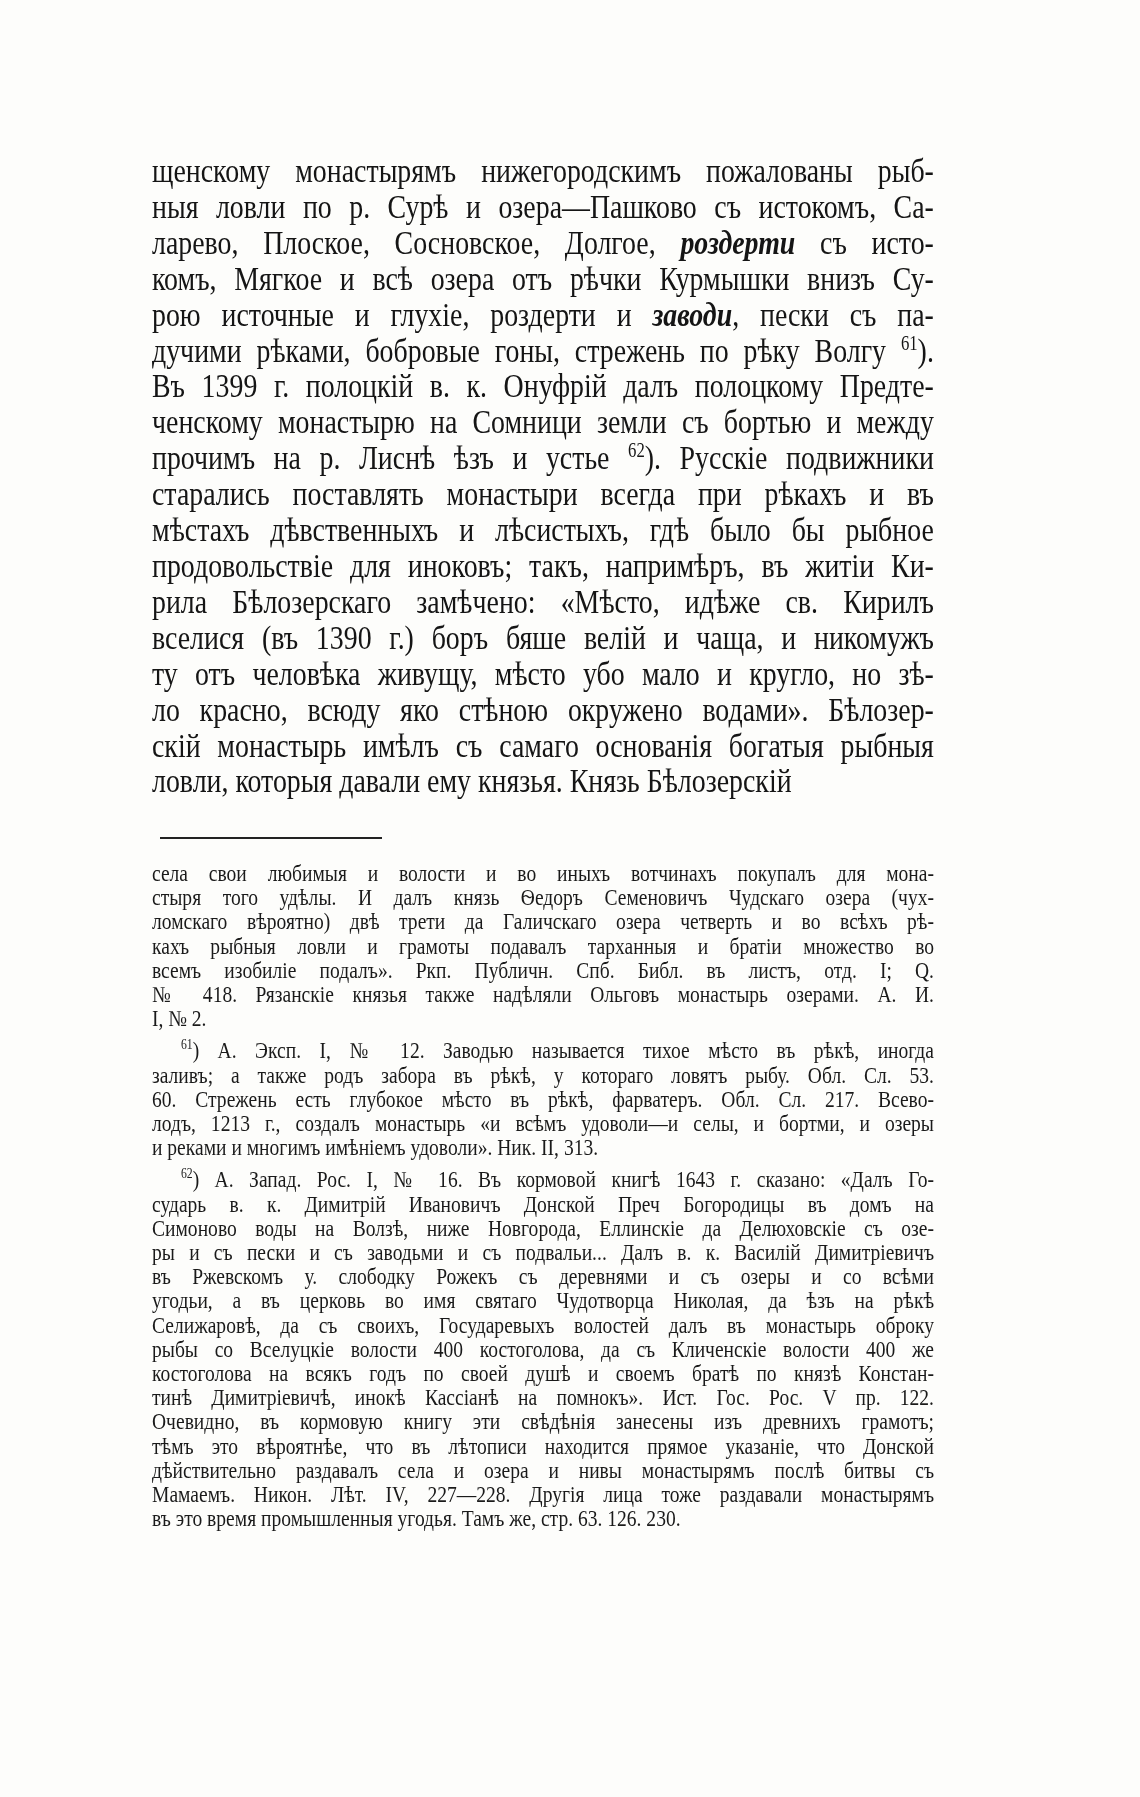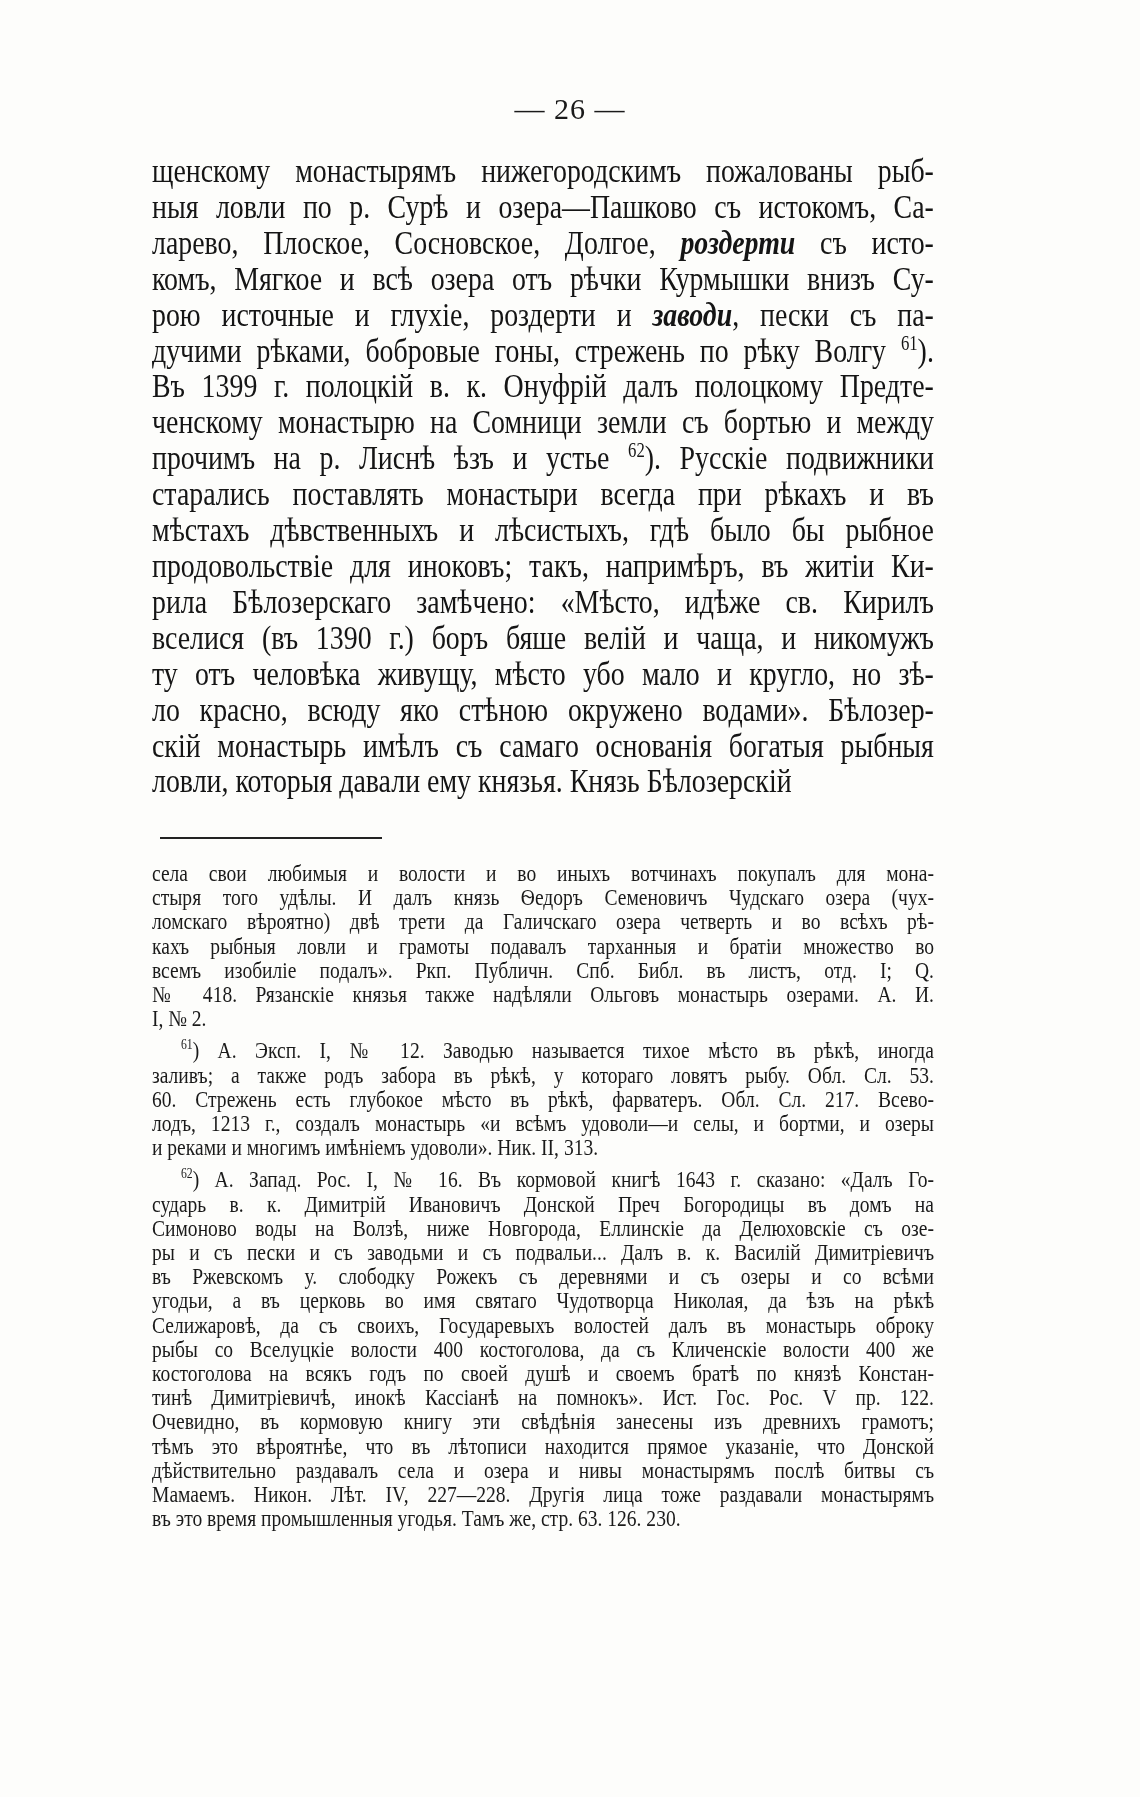--- a/index.html
+++ b/index.html
@@ -30,21 +30,20 @@
     .footnotes .fn-block { margin-bottom: 8px; }
     .footnotes .indent { padding-left: 34px; width: 886px; }
     .it { font-style: italic; font-weight: bold; }
     sup { font-size: 60%; line-height: 0; vertical-align: super; }
   </style>
 </head>
 <body>
 
 <div class="page">
 
-  <div class="page-number">— 26 —</div>
 
   <div class="main-text">
     <span class="line">щенскому монастырямъ нижегородскимъ пожалованы рыб-</span>
     <span class="line">ныя ловли по р. Сурѣ и озера—Пашково съ истокомъ, Са-</span>
     <span class="line"><span>ларево, Плоское, Сосновское, Долгое, </span><span class="it">роздерти</span><span> съ исто-</span></span>
     <span class="line">комъ, Мягкое и всѣ озера отъ рѣчки Курмышки внизъ Су-</span>
     <span class="line"><span>рою источные и глухіе, роздерти и </span><span class="it">заводи</span><span>, пески съ па-</span></span>
     <span class="line"><span>дучими рѣками, бобровые гоны, стрежень по рѣку Волгу </span><sup>61</sup><span>).</span></span>
     <span class="line">Въ 1399 г. полоцкій в. к. Онуфрій далъ полоцкому Предте-</span>
     <span class="line">ченскому монастырю на Сомници земли съ бортью и между</span>

